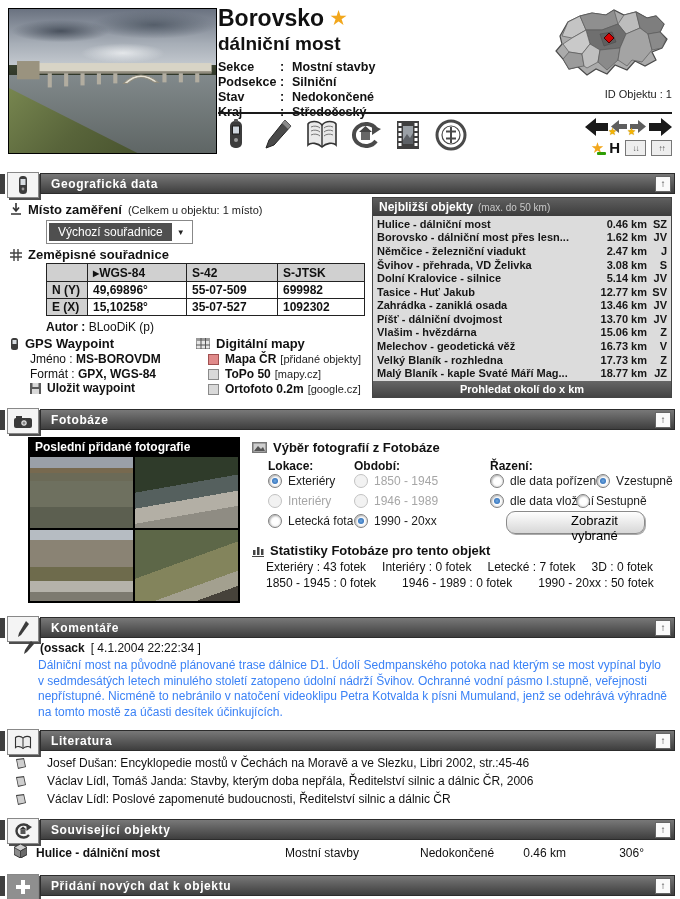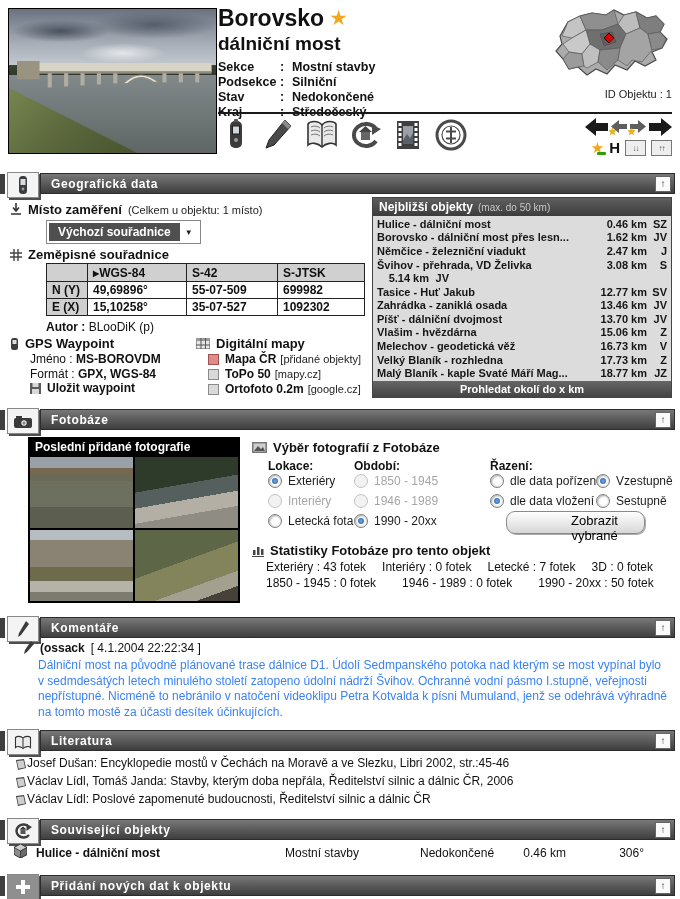--- a/index.html
+++ b/index.html
@@ -58,21 +58,21 @@
                background:linear-gradient(#787878,#3e3e3e);border:1px solid #2c2c2c;
                display:flex;align-items:center;box-sizing:border-box;}
   .sechdr .t{color:#fff;font-weight:bold;font-size:12px;letter-spacing:.6px;padding-left:10px;}
   .upbox{margin-left:auto;margin-right:3px;width:14px;height:14px;background:#fafafa;border:1px solid #666;
          color:#333;font-size:10px;line-height:13px;text-align:center;cursor:pointer;}
 
   
   .inline-title{display:flex;align-items:center;gap:6px;font-size:13px;font-weight:bold;}
   .note{font-size:11px;font-weight:normal;color:#222;}
   #coord-dd{left:46px;top:220px;display:flex;border:1px solid #888;background:#fff;padding:2px;cursor:pointer;}
-  #coord-dd .dd-label{background:#4f4f4f;color:#fff;font-weight:bold;font-size:12px;padding:2px 9px;}
+  #coord-dd .dd-label{background:#4f4f4f;color:#fff;font-weight:normal;font-size:12px;padding:2px 9px;}
   #coord-dd .dd-arrow{width:18px;display:flex;align-items:center;justify-content:center;font-size:8px;color:#222;}
 
   #coord-table{left:46px;top:263px;border-collapse:collapse;font-size:12px;font-weight:bold;}
   #coord-table td,#coord-table th{border:1px solid #222;padding:1px 5px;text-align:left;}
   #coord-table th{background:#d0d0d0;height:15px;}
   #coord-table .rowlab{background:#d0d0d0;width:30px;}
   #coord-table .c1{width:88px;} #coord-table .c2{width:80px;} #coord-table .c3{width:76px;}
   .tri{font-size:8px;vertical-align:1px;}
 
   .kv{font-size:12px;}
@@ -113,21 +113,21 @@
   .rb.dis{background:#f2f2f2;border-color:#c2c2c2;box-shadow:none;}
   #show-btn{left:506px;top:511px;width:139px;height:23px;background:linear-gradient(#fefefe,#d7d7d7);
       border:1px solid #8a8a8a;border-radius:9px;font-family:"Liberation Sans",sans-serif;
       font-size:13px;font-weight:normal;box-shadow:1px 1px 0 #aaa;cursor:pointer;padding-left:44px;}
   .statline{display:flex;gap:16px;font-size:12px;white-space:nowrap;}
   .statline b{font-weight:normal;}
 
   
   #comment-author{left:24px;top:641px;display:flex;align-items:center;gap:6px;font-size:12px;}
   #comment-text{left:38px;top:658px;width:630px;font-size:12px;line-height:15.5px;color:#3b82f6;}
-  .lit-row{display:flex;align-items:flex-end;gap:0;font-size:12px;line-height:14px;}
+  .lit-row{display:flex;align-items:center;gap:20px;font-size:12px;line-height:14px;}
   .rel-name{font-size:12px;font-weight:bold;}
   .rel-cell{font-size:12px;}
 
   svg{display:block;}
 </style>
 </head>
 <body>
 
 <div id="page">
 
@@ -419,20 +419,21 @@
           <span class="nm">Němčice - železniční viadukt</span>
           <span class="ds">2.47 km</span>
           <span class="dr">J</span>
         </div>
       <div class="near-row">
           <span class="nm">Švihov - přehrada, VD Želivka</span>
           <span class="ds">3.08 km</span>
           <span class="dr">S</span>
         </div>
       <div class="near-row">
+          <span class="nm">Dolní Kralovice - silnice</span>
           <span class="ds">5.14 km</span>
           <span class="dr">JV</span>
         </div>
       <div class="near-row">
           <span class="nm">Tasice - Huť Jakub</span>
           <span class="ds">12.77 km</span>
           <span class="dr">SV</span>
         </div>
       <div class="near-row">
           <span class="nm">Zahrádka - zaniklá osada</span>
@@ -538,21 +539,21 @@
       <span>dle data pořízení</span>
     </label>
   <label class="abs radio" style="left:490px;top:494px">
       <span class="rb sel"></span>
       <span>dle data vložení</span>
     </label>
   <label class="abs radio" style="left:596px;top:474px">
       <span class="rb sel"></span>
       <span>Vzestupně</span>
     </label>
-  <label class="abs radio" style="left:596px;top:494px">
+  <label class="abs radio" style="left:576px;top:494px">
       <span class="rb"></span>
       <span>Sestupně</span>
     </label>
 
   <button class="abs" id="show-btn">Zobrazit vybrané</button>
 
   <div class="abs inline-title" style="left:252px;top:543px">
     <svg width="12" height="12" viewBox="0 0 12 12">
         <rect x="1" y="5" width="2.5" height="5" fill="#444"></rect>
         <rect x="5" y="2" width="2.5" height="8" fill="#444"></rect>

